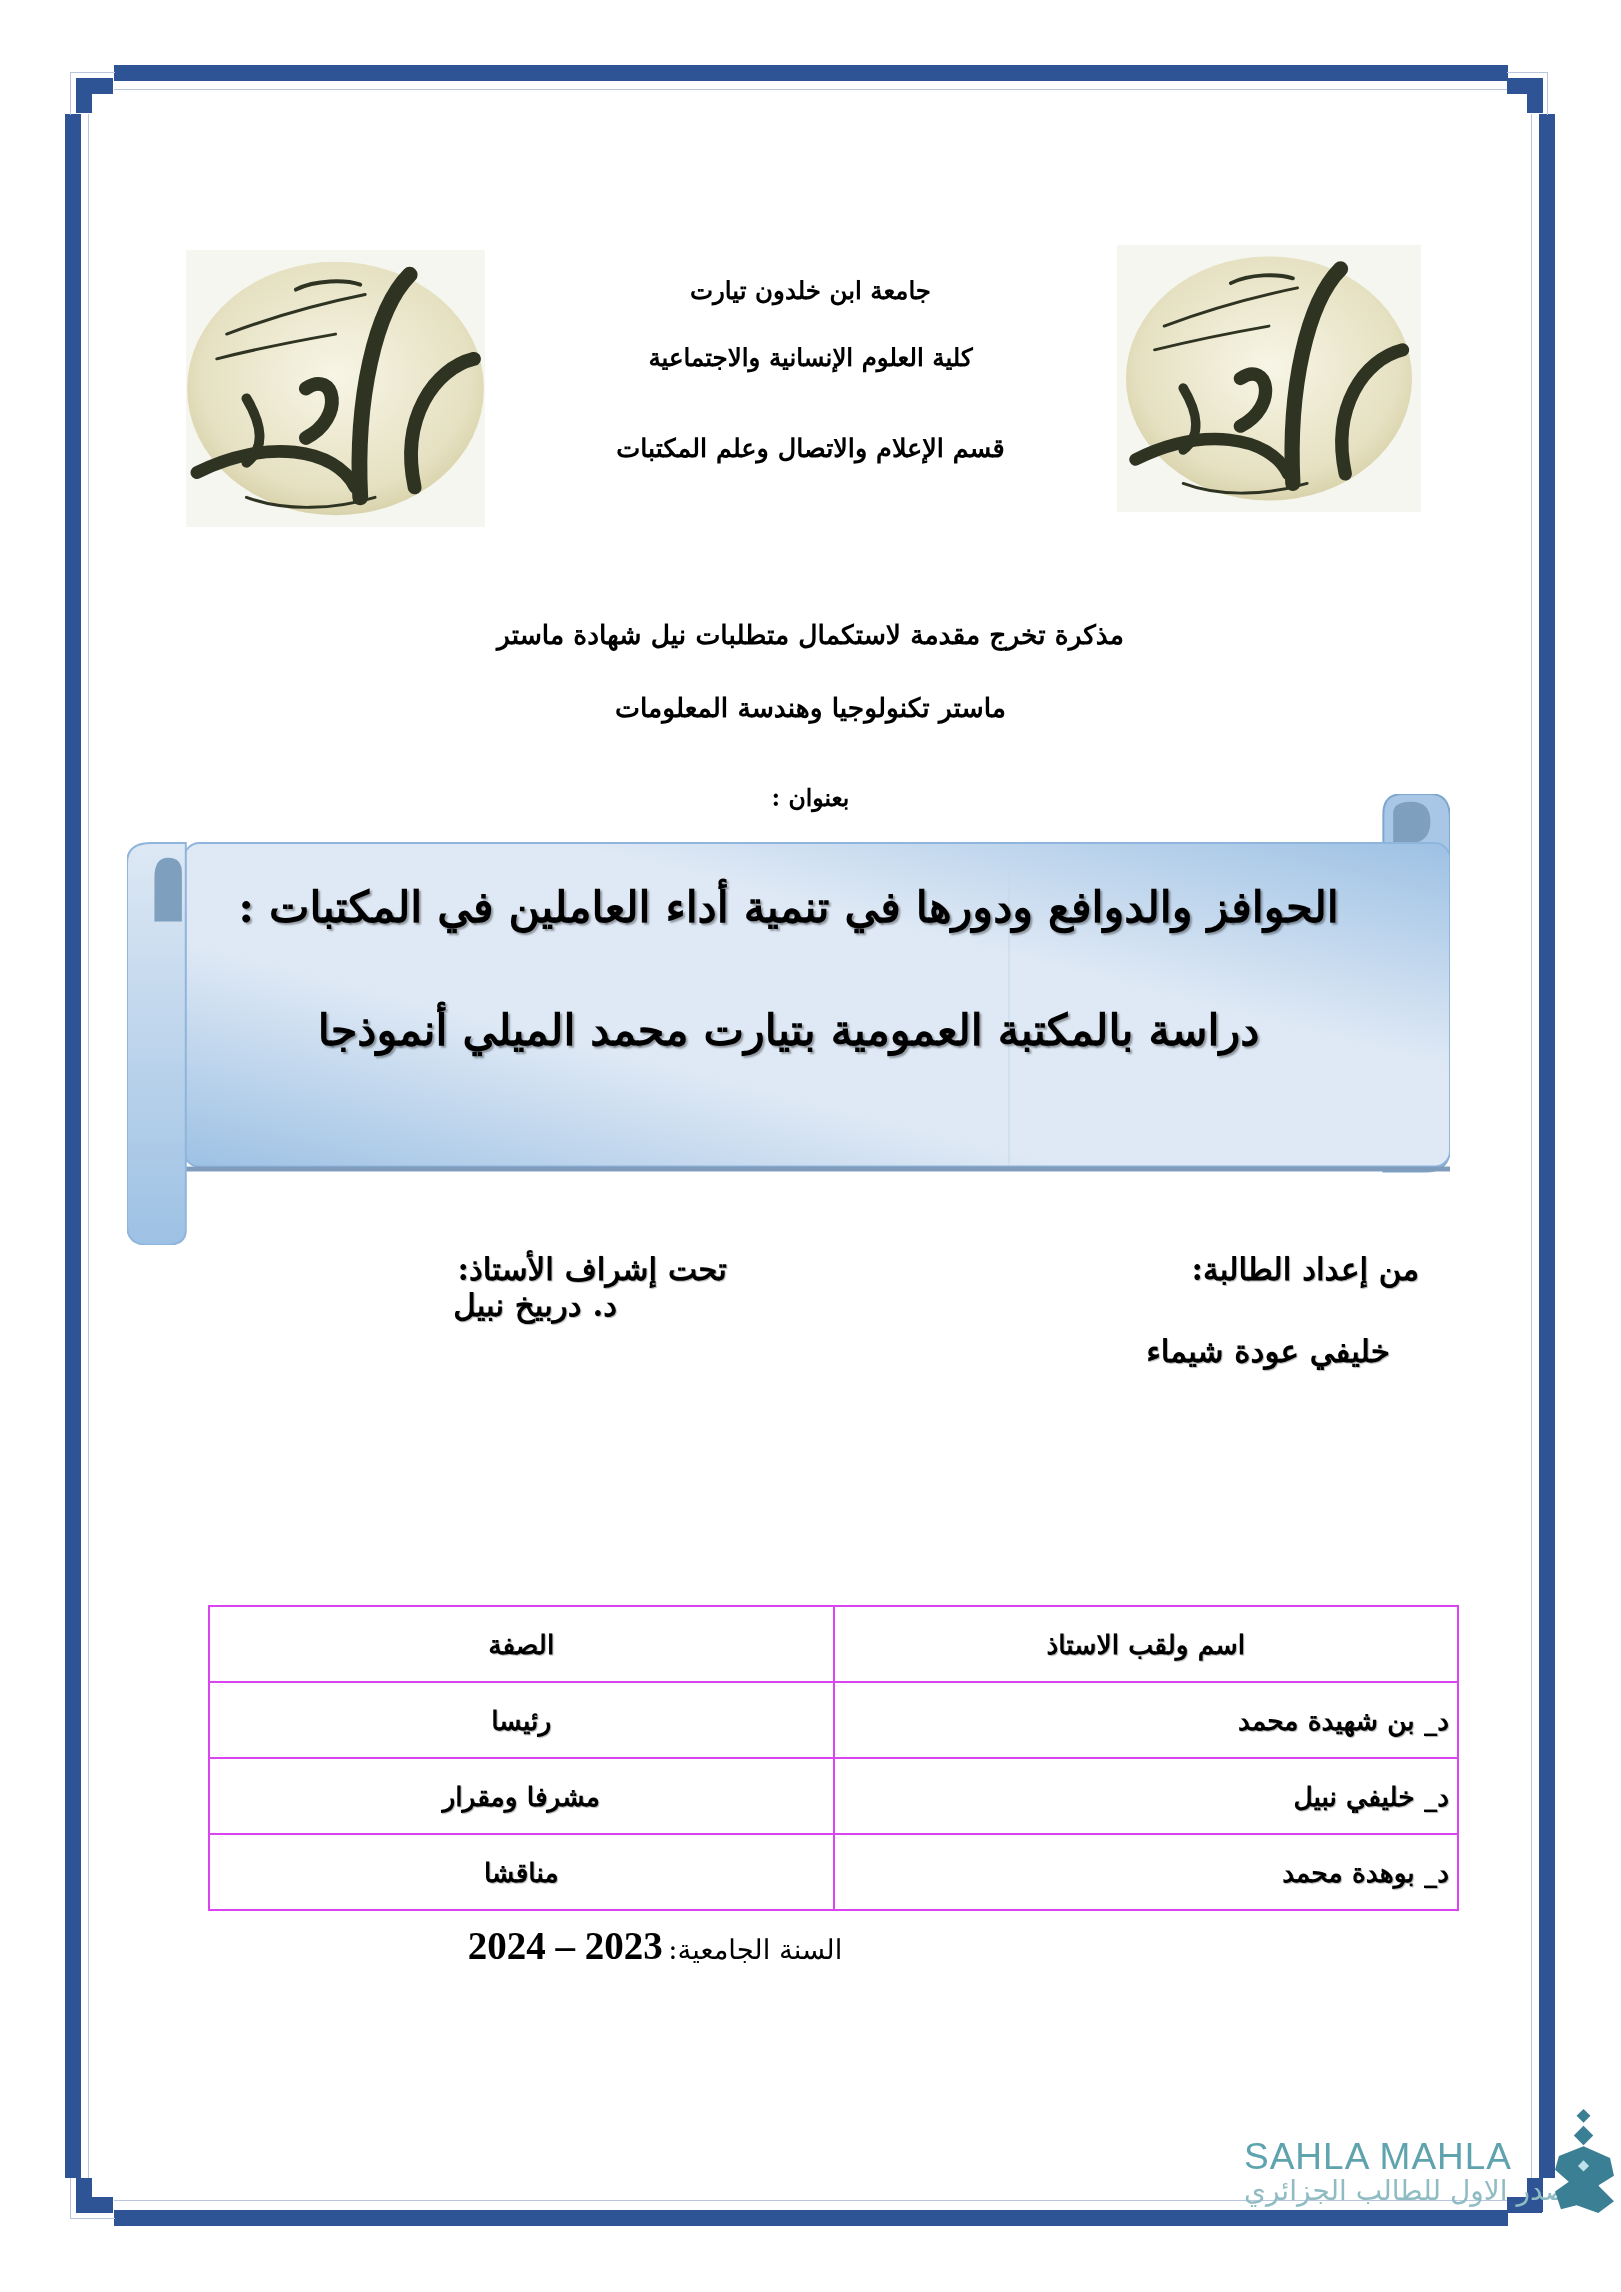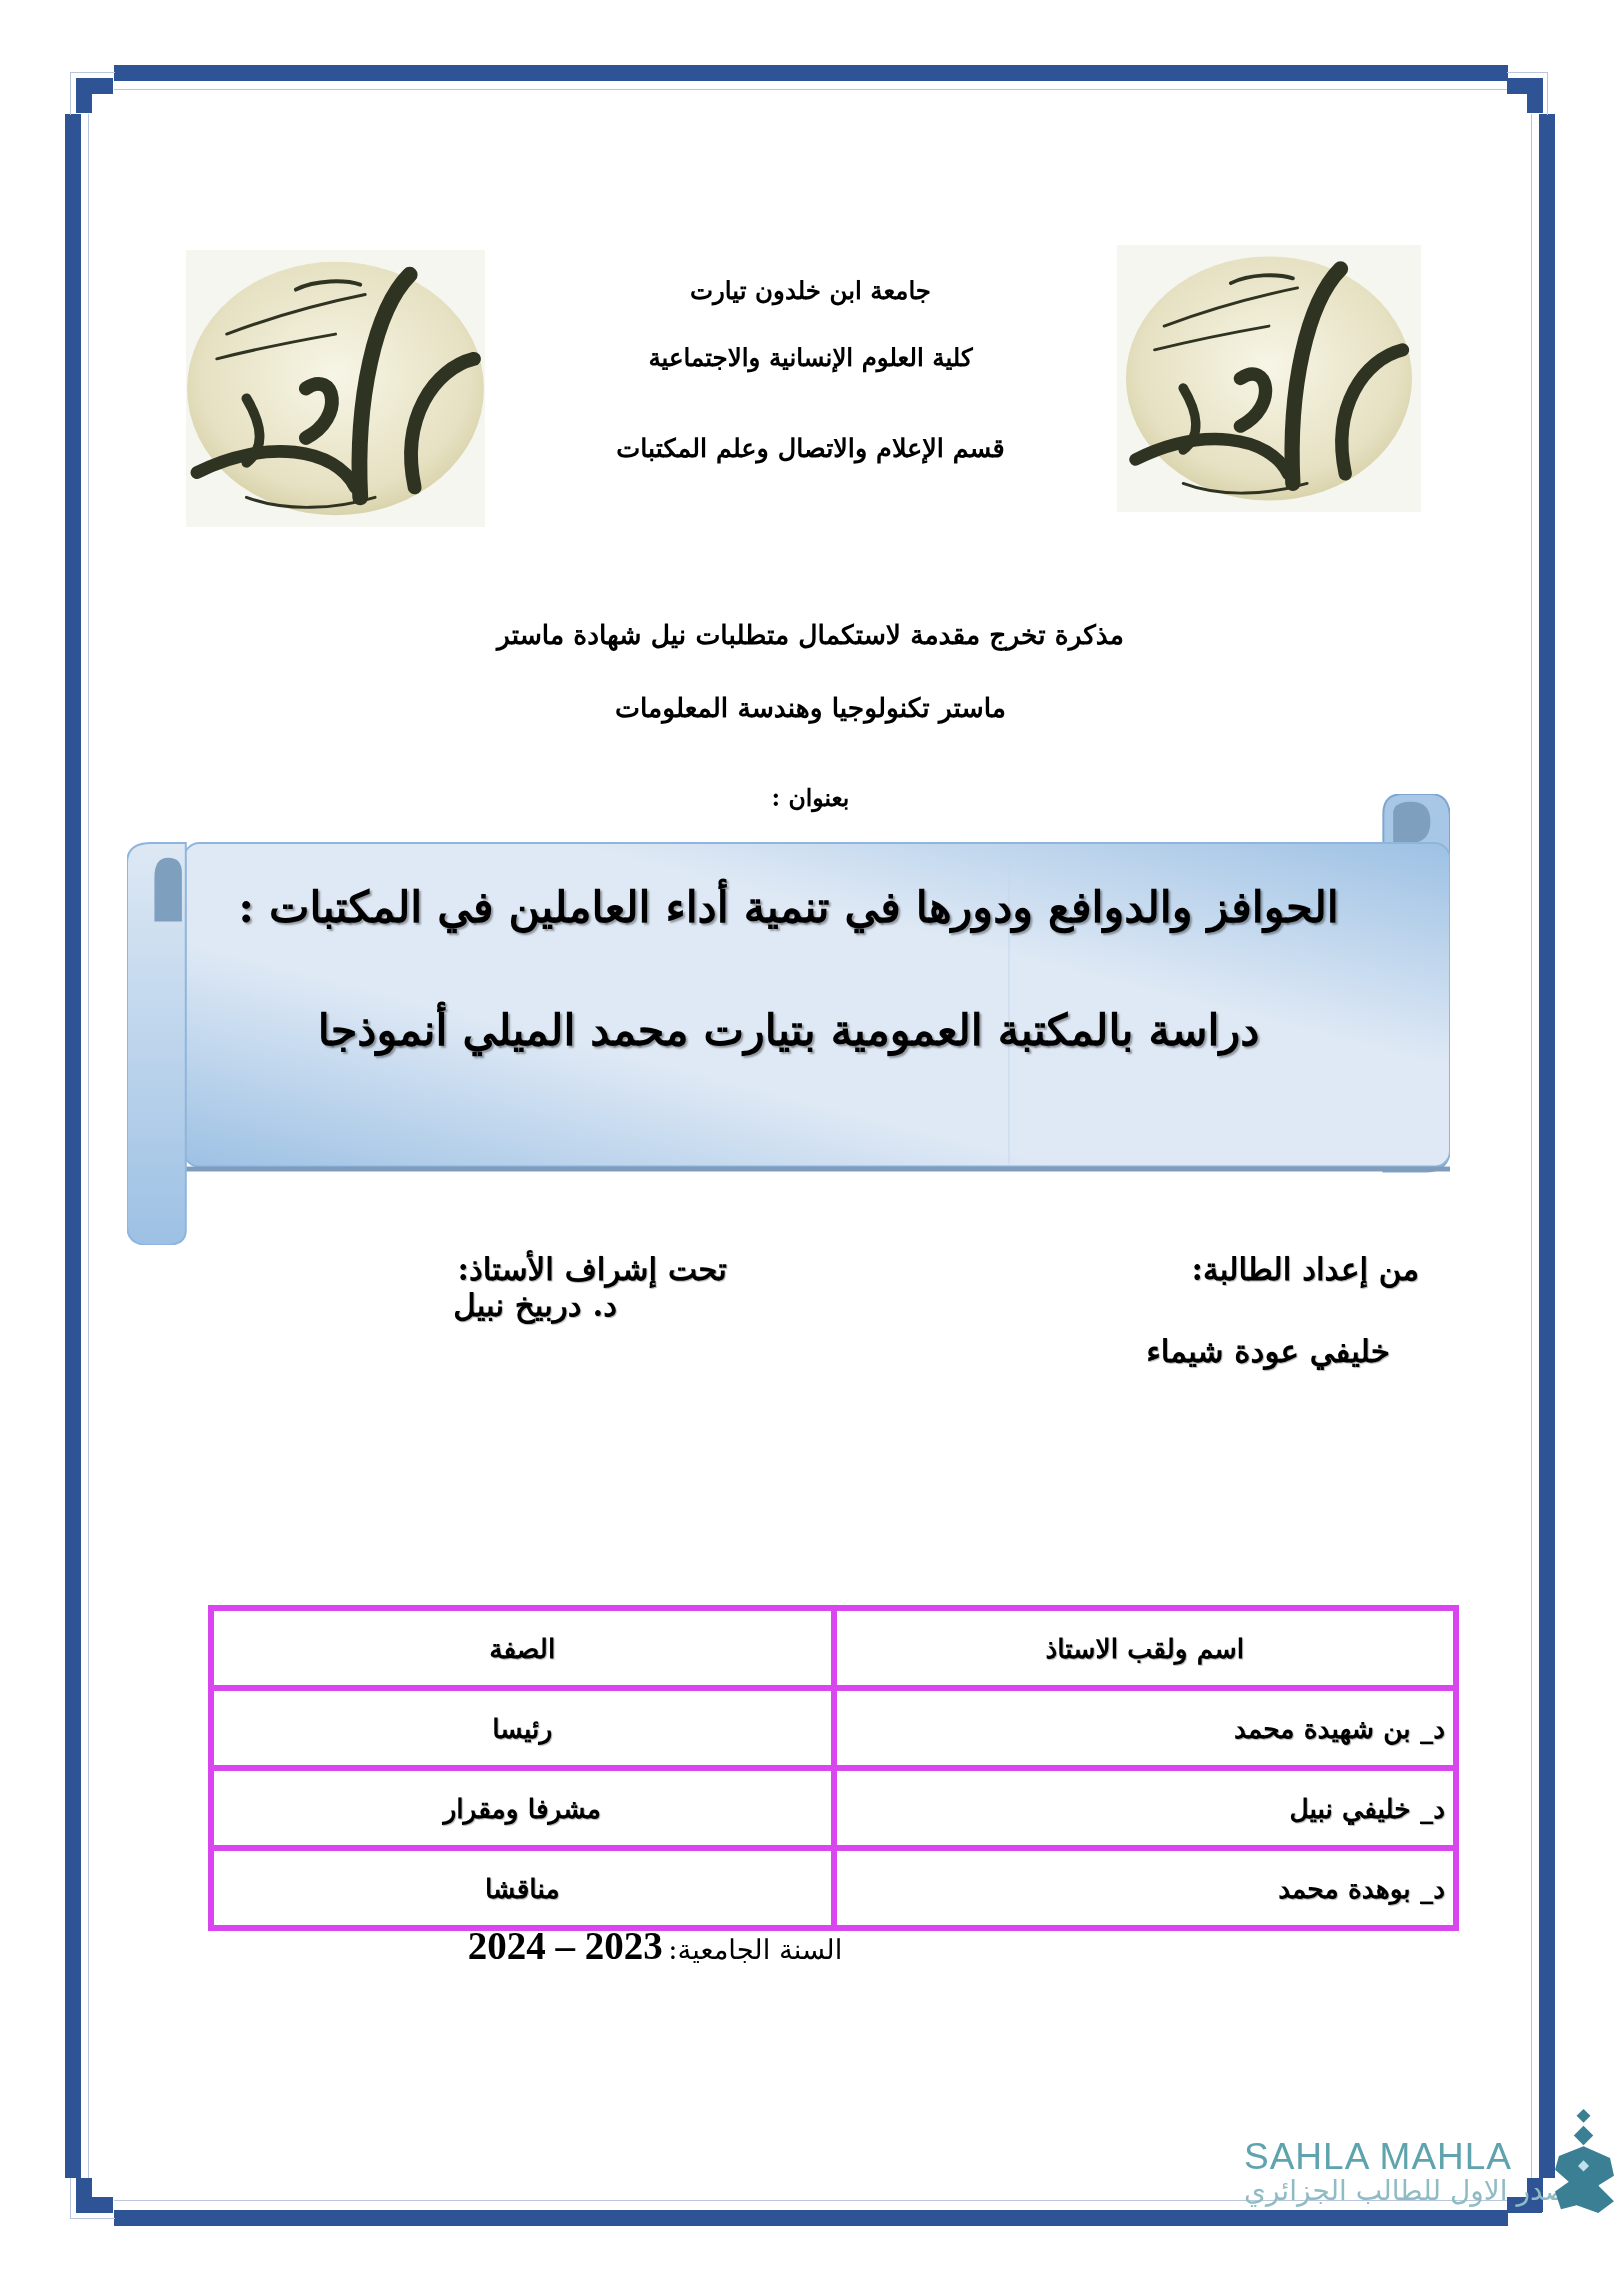--- a/index.html
+++ b/index.html
@@ -37,21 +37,21 @@
   .lbl { position: absolute; direction: rtl; font-weight: bold; font-size: 31px;
          text-shadow: 1px 1px 1px rgba(0,0,0,0.3); white-space: nowrap; }
   .lbl-student { right: 202px; top: 1251px; }
   .lbl-super { right: 894px; top: 1251px; }
   .name-student { right: 231px; top: 1333px; }
   .name-super { right: 1004px; top: 1287px; }
 
   
   table.jury { position: absolute; left: 208px; top: 1605px; width: 1251px;
                border-collapse: collapse; direction: rtl; }
-  table.jury td, table.jury th { border: 6px solid #d946ef; height: 74px;
+  table.jury td, table.jury th { border: 2px solid #d946ef; height: 74px;
                font-weight: bold; font-size: 26.5px; padding: 0 8px;
                text-shadow: 1px 1px 1px rgba(0,0,0,0.3); margin-left: 19px; }
   table.jury th { text-align: center; }
   table.jury td.name { text-align: right; width: 50%; }
   table.jury td.role { text-align: center; width: 50%; }
 
   
   .year { position: absolute; left: 0; width: 1310px; text-align: center; top: 1923px;
           direction: rtl; font-weight: bold; }
   .year .y-label { font-size: 27.4px; font-weight: normal; }

